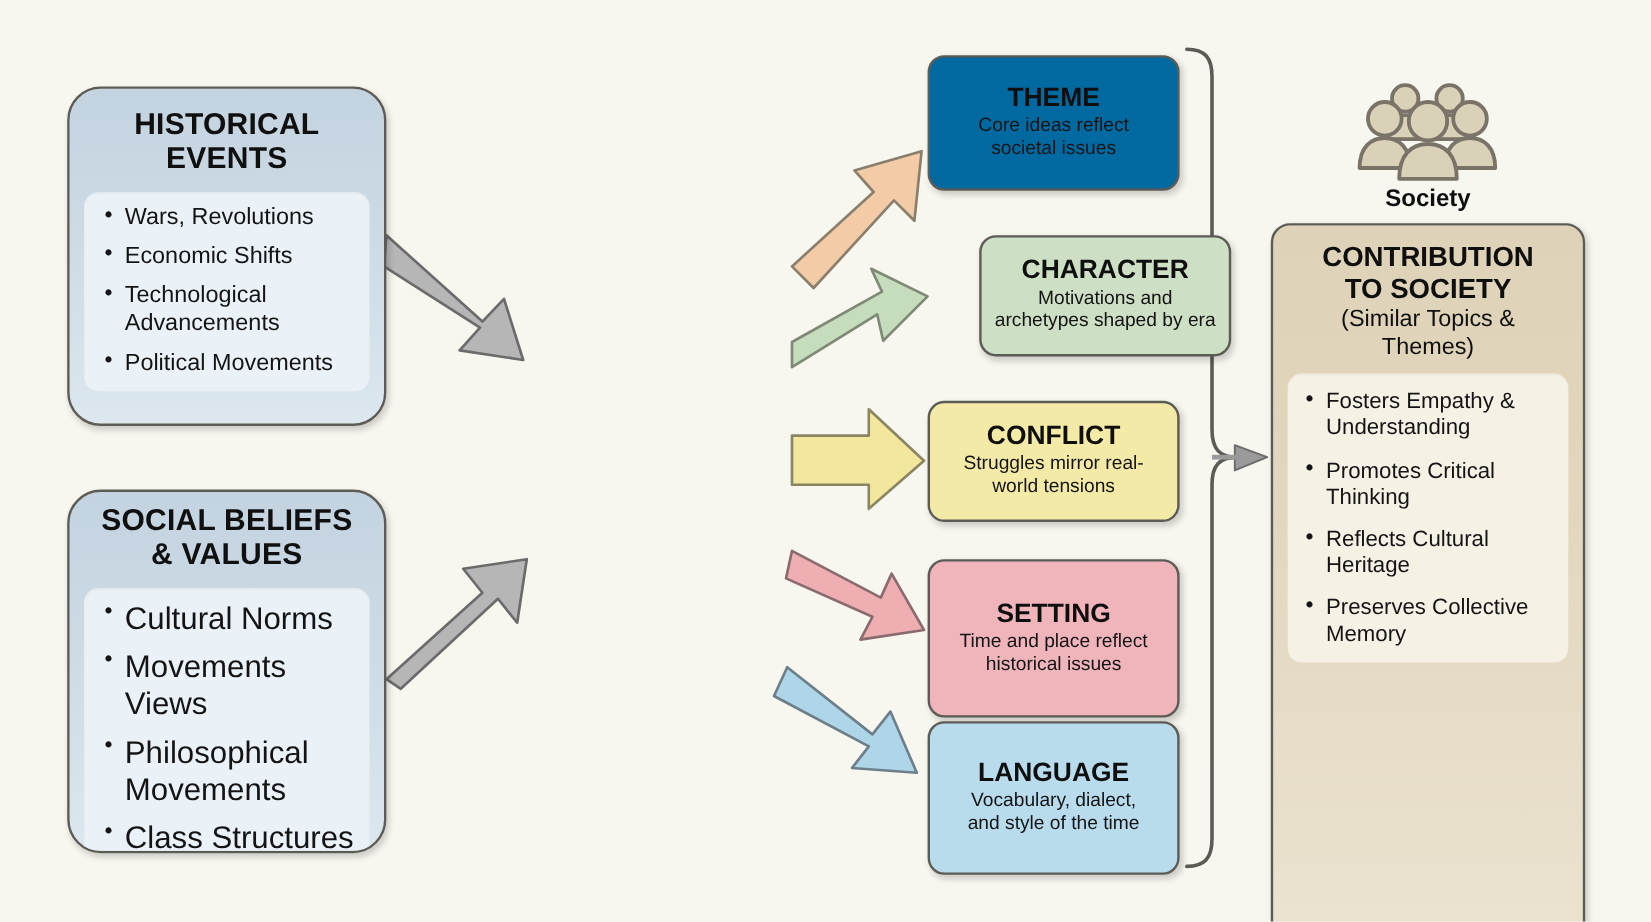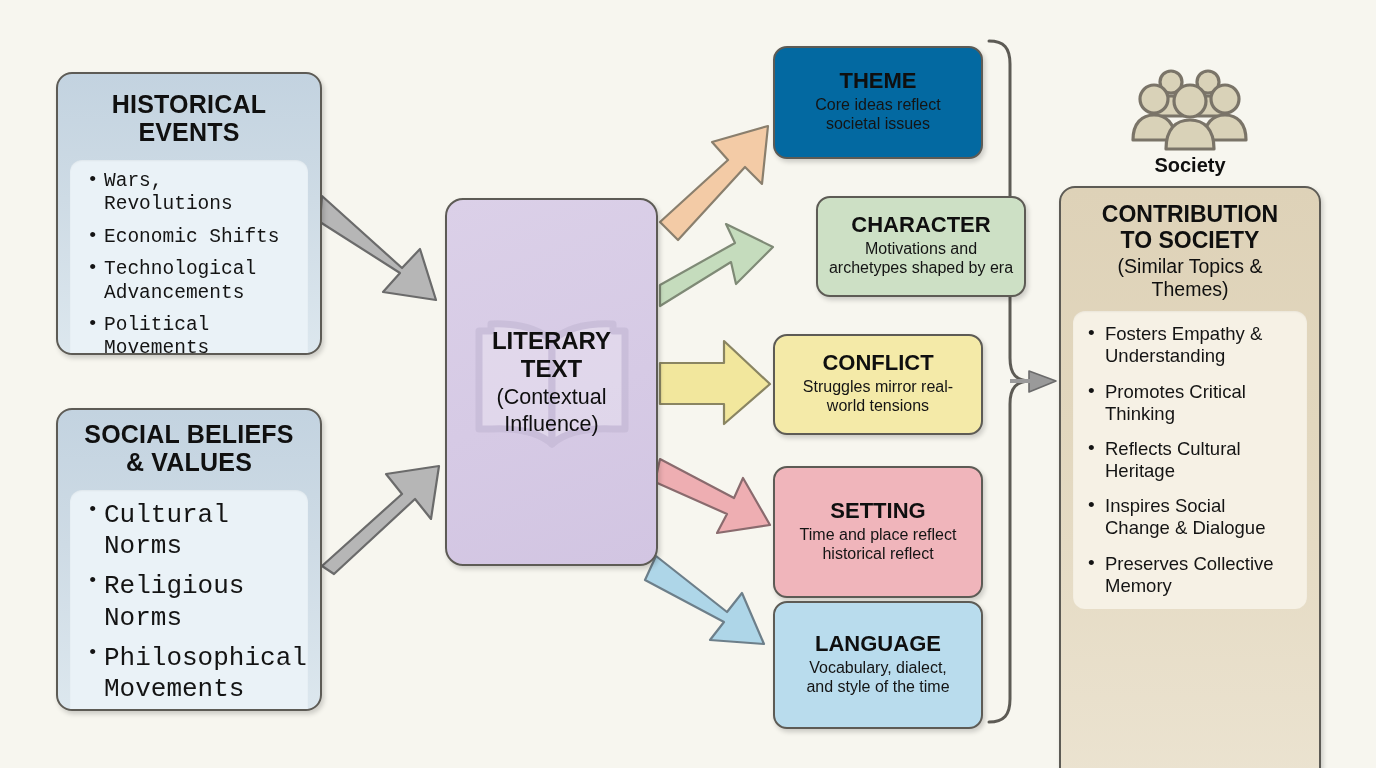--- a/index.html
+++ b/index.html
@@ -19,37 +19,36 @@
     box-sizing:border-box;
     border:2px solid #5d5b55;
     border-radius:14px;
     box-shadow:2px 3px 5px rgba(0,0,0,.18);
     overflow:hidden;
   }
 
   
   .srcbox{
     background:linear-gradient(180deg,#c3d3e0 0%,#cedbe5 45%,#dce7ee 100%);
-    border-radius:16px;
+    border-radius:28px;
     padding:0;
   }
   .srcbox .hdr{
     text-align:center;
     font-weight:bold;
     color:#101010;
     line-height:1.12;
     letter-spacing:.2px;
   }
   .srcbox .panel{
     background:#eaf2f7;
     border-radius:12px;
     margin:0 12px 28px 12px;
     padding:10px 6px 12px 6px;
     box-shadow:inset 0 1px 2px rgba(0,0,0,.05);
-    font-family:Liberation Mono, monospace;
   }
   .srcbox ul{
     margin:0;padding:0 6px 0 28px;
     list-style:none;
   }
   .srcbox li{
     position:relative;
     color:#141414;
     line-height:1.2;
     margin:0 0 9px 0;
@@ -213,42 +212,27 @@
   </div>
 
   <div class="box srcbox" id="box-social">
     <div class="hdr">
       <span>SOCIAL BELIEFS</span><br>
       <span>&amp; VALUES</span>
     </div>
     <div class="panel">
       <ul>
         <li>Cultural Norms</li>
-        <li>Religious Norms</li>
+        <li>Movements Views</li>
         <li>Philosophical Movements</li>
         <li>Class Structures</li>
       </ul>
     </div>
   </div>
 
-  <div class="box" id="box-literary">
-    <svg id="book-watermark" width="186" height="150" viewBox="0 0 186 150">
-      <g fill="#efe9f4" stroke="#b9aecb" stroke-width="7" stroke-linejoin="round">
-        <path d="M93 34 C78 20 56 16 32 17 L32 24 L20 24 L20 122 L33 122 C57 121 79 125 93 137 Z"></path>
-        <path d="M93 34 C108 20 130 16 154 17 L154 24 L166 24 L166 122 L153 122 C129 121 107 125 93 137 Z"></path>
-      </g>
-      <path d="M93 34 L93 137" stroke="#b9aecb" stroke-width="6" fill="none"></path>
-    </svg>
-    <div class="centertext">
-      <span class="t1">LITERARY</span>
-      <span class="t1">TEXT</span>
-      <span class="t2">(Contextual</span>
-      <span class="t2">Influence)</span>
-    </div>
-  </div>
 
   <div class="box elbox" id="box-theme">
     <div class="title">THEME</div>
     <div class="desc">
       <span>Core ideas reflect</span><br>
       <span>societal issues</span>
     </div>
   </div>
 
   <div class="box elbox" id="box-character">
@@ -264,21 +248,21 @@
     <div class="desc">
       <span>Struggles mirror real-</span><br>
       <span>world tensions</span>
     </div>
   </div>
 
   <div class="box elbox" id="box-setting">
     <div class="title">SETTING</div>
     <div class="desc">
       <span>Time and place reflect</span><br>
-      <span>historical reflect</span>
+      <span>historical issues</span>
     </div>
   </div>
 
   <div class="box elbox" id="box-language">
     <div class="title">LANGUAGE</div>
     <div class="desc">
       <span>Vocabulary, dialect,</span><br>
       <span>and style of the time</span>
     </div>
   </div>
@@ -311,19 +295,18 @@
       <span class="h1">CONTRIBUTION</span>
       <span class="h1">TO SOCIETY</span>
       <span class="h2">(Similar Topics &amp;</span>
       <span class="h2">Themes)</span>
     </div>
     <div class="panel">
       <ul>
         <li>Fosters Empathy &amp; Understanding</li>
         <li>Promotes Critical Thinking</li>
         <li>Reflects Cultural Heritage</li>
-        <li>Inspires Social Change &amp; Dialogue</li>
         <li>Preserves Collective Memory</li>
       </ul>
     </div>
   </div>
 
 </div>
 
 </body></html>

